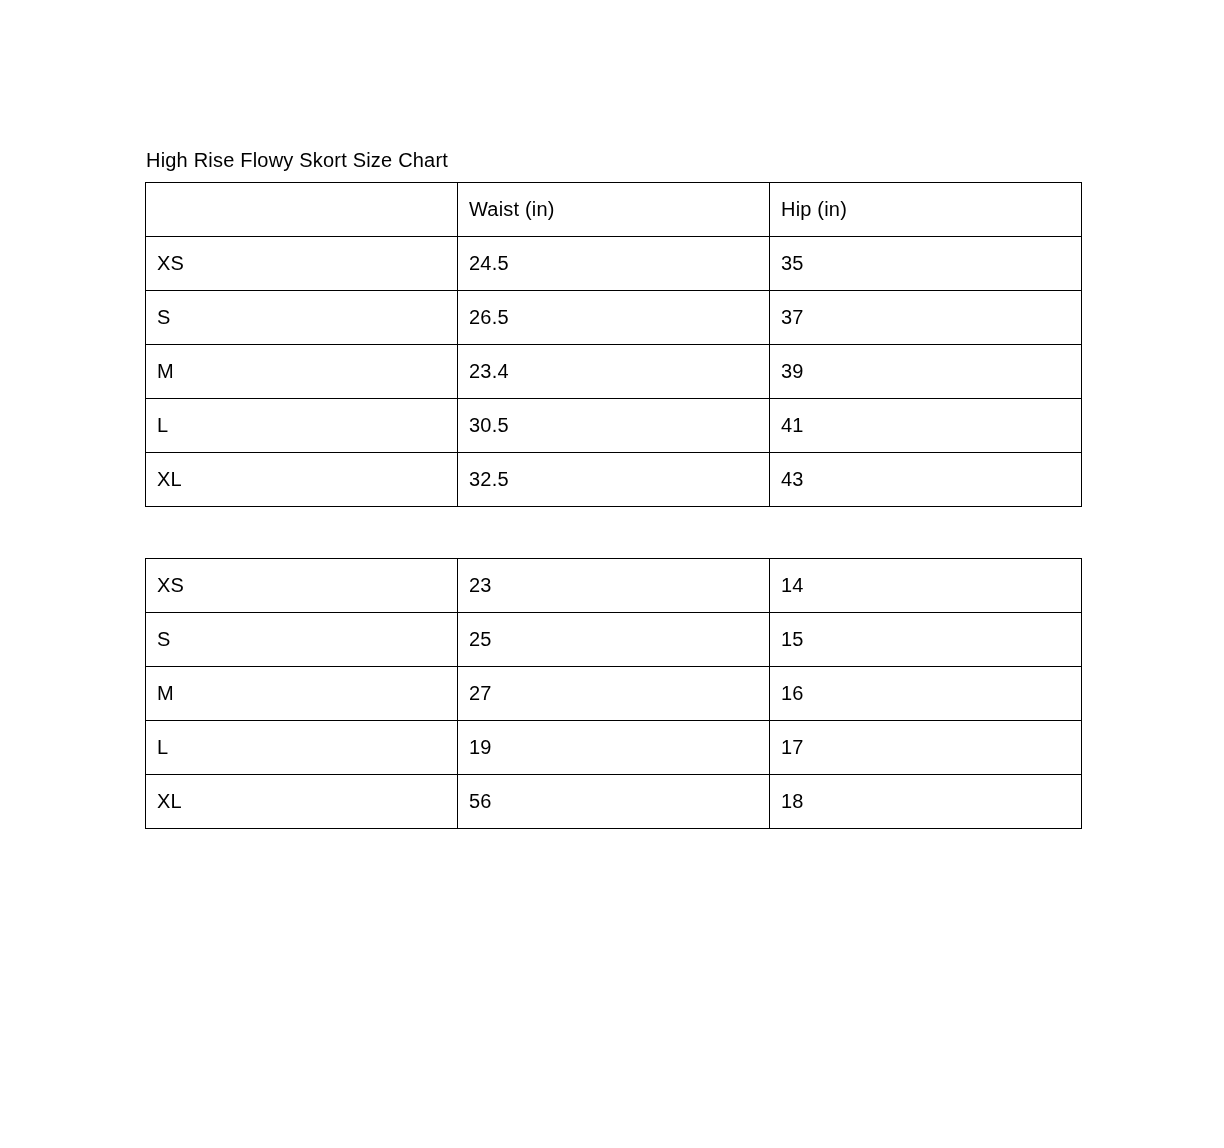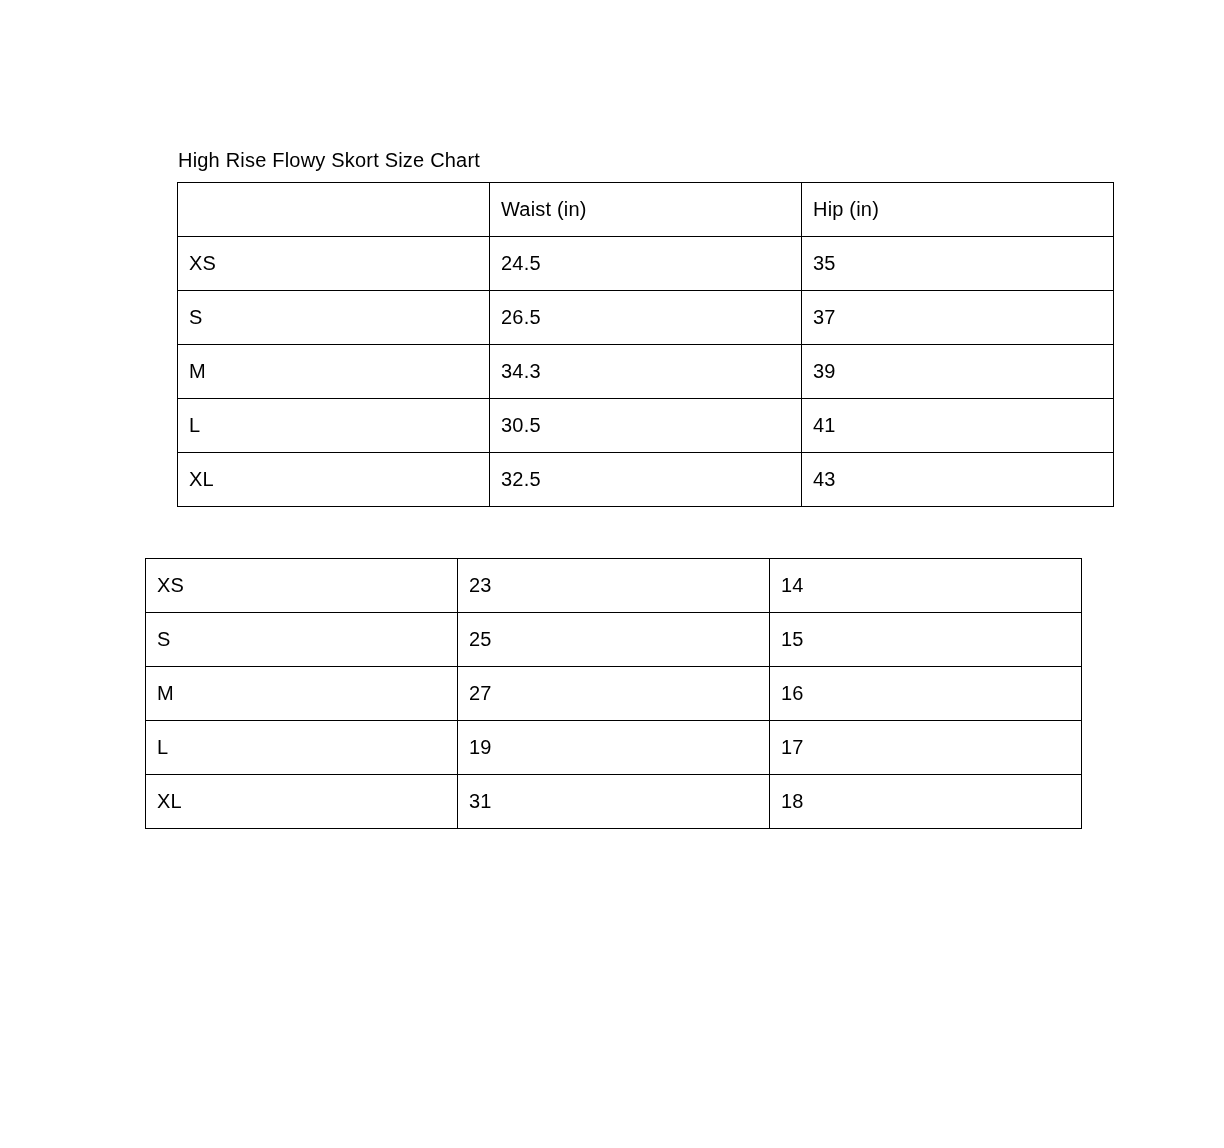--- a/index.html
+++ b/index.html
@@ -13,21 +13,21 @@
     height: 1148px;
     background: #ffffff;
     font-family: "Liberation Sans", "DejaVu Sans", sans-serif;
     color: #000000;
   }
   .section {
     position: absolute;
     left: 145px;
     width: 936px;
   }
-  .section-1 { top: 149px; margin-left: 32px; }
+  .section-1 { top: 149px; }
   .section-2 { top: 558px; }
   .table-title {
     margin: 0 0 10px 1px;
     font-size: 20px;
     font-weight: 400;
     line-height: 23px;
     color: #000000;
     letter-spacing: 0.2px;
   }
   table.size-table {
@@ -76,21 +76,21 @@
           <td>24.5</td>
           <td>35</td>
         </tr>
         <tr>
           <td>S</td>
           <td>26.5</td>
           <td>37</td>
         </tr>
         <tr>
           <td>M</td>
-          <td>34.3</td>
+          <td>23.4</td>
           <td>39</td>
         </tr>
         <tr>
           <td>L</td>
           <td>30.5</td>
           <td>41</td>
         </tr>
         <tr>
           <td>XL</td>
           <td>32.5</td>
@@ -123,20 +123,20 @@
           <td>27</td>
           <td>16</td>
         </tr>
         <tr>
           <td>L</td>
           <td>19</td>
           <td>17</td>
         </tr>
         <tr>
           <td>XL</td>
-          <td>31</td>
+          <td>56</td>
           <td>18</td>
         </tr>
       </tbody>
     </table>
   </div>
 
 </div>
 
 </body></html>

